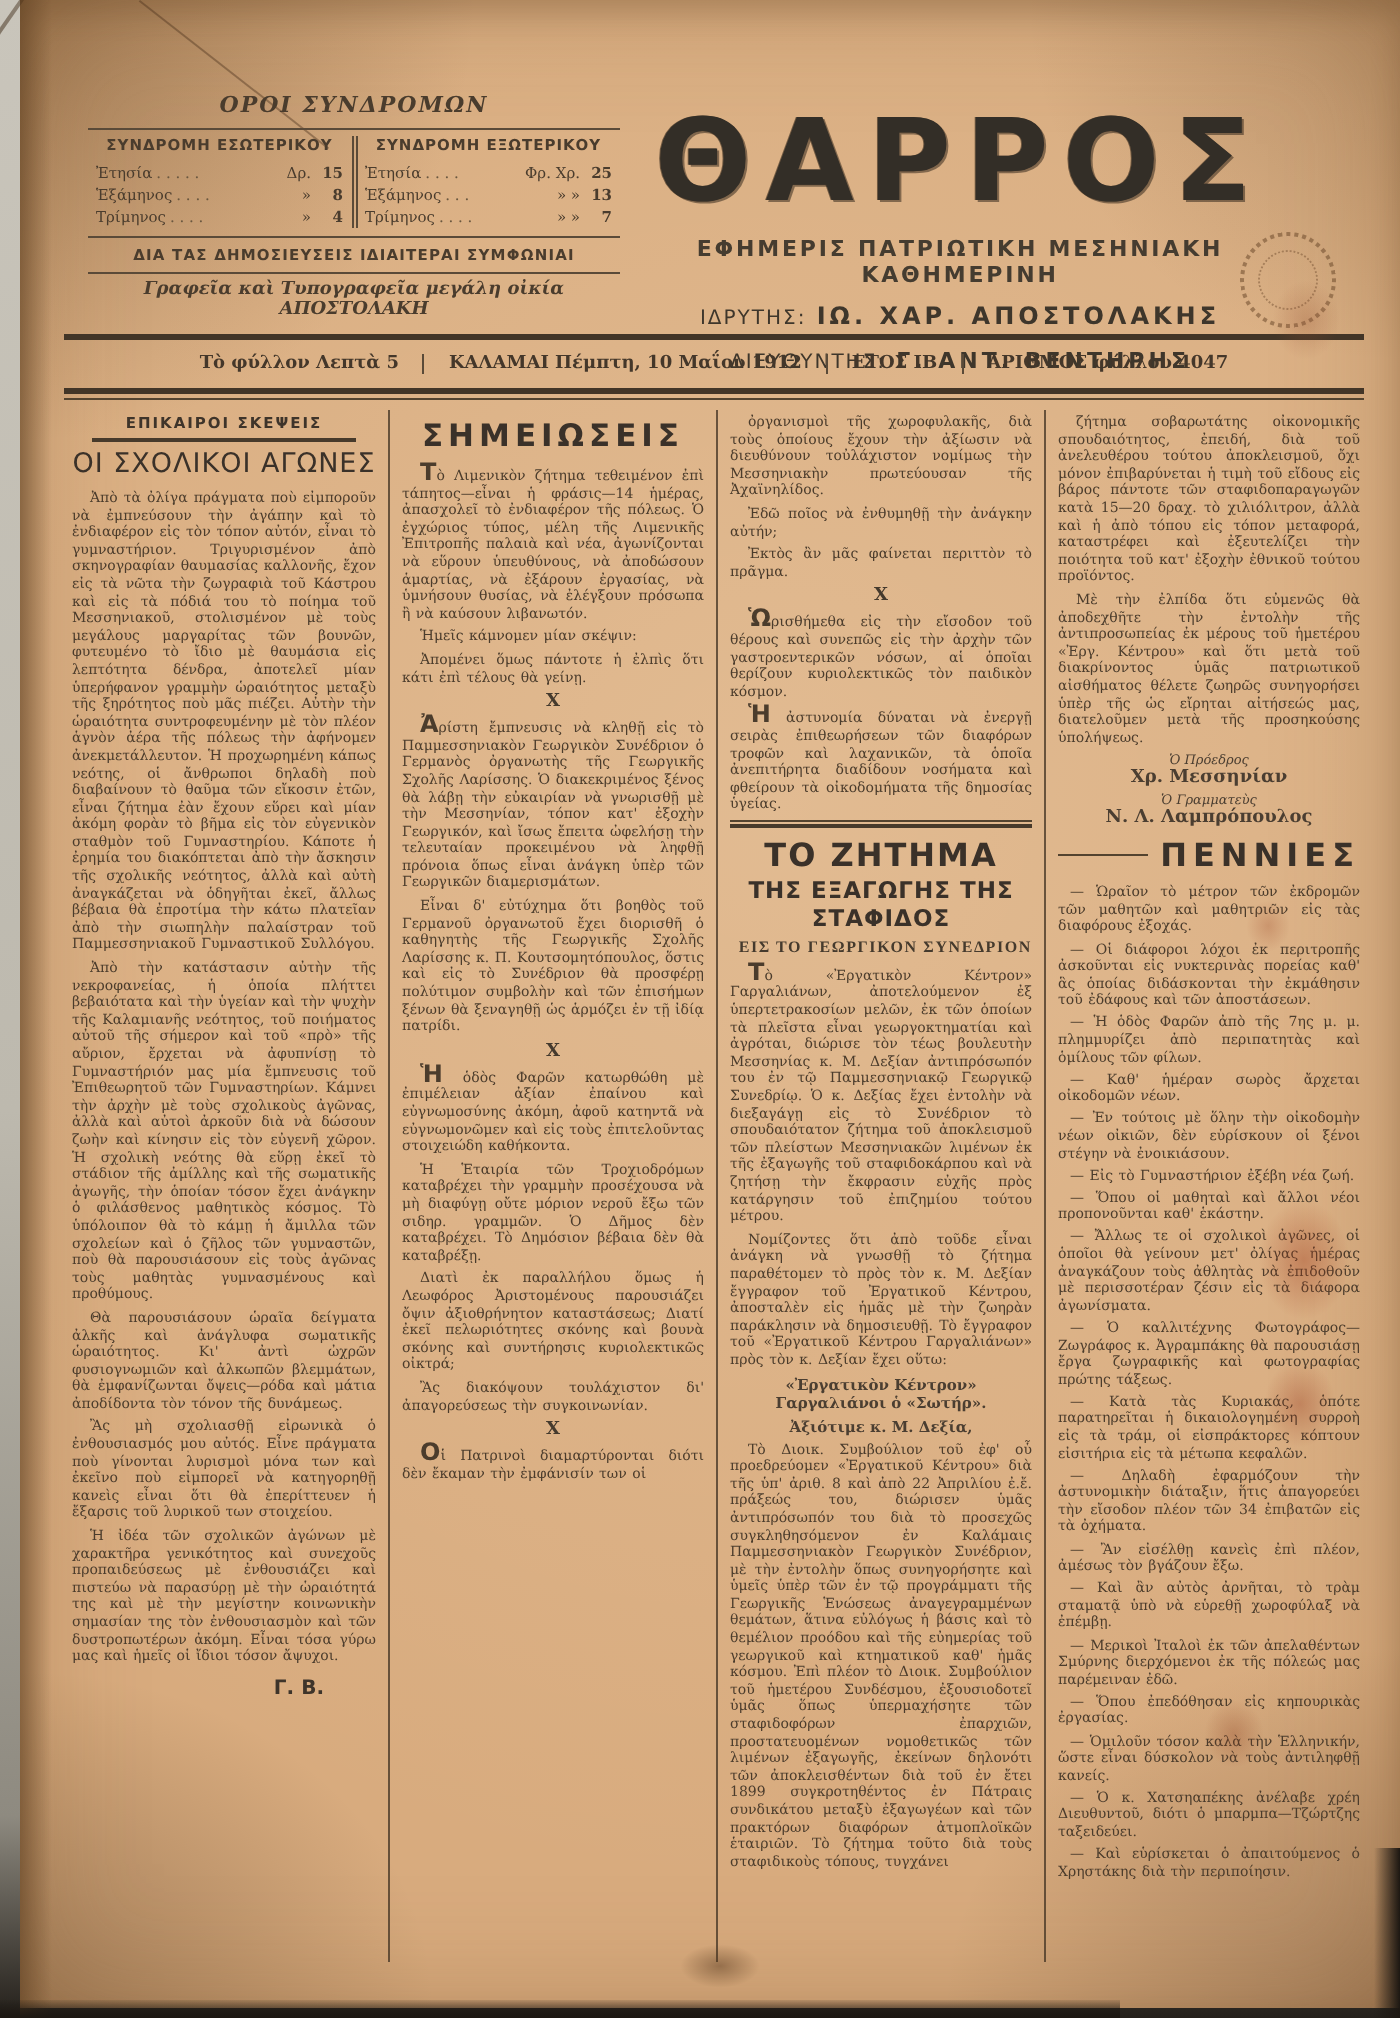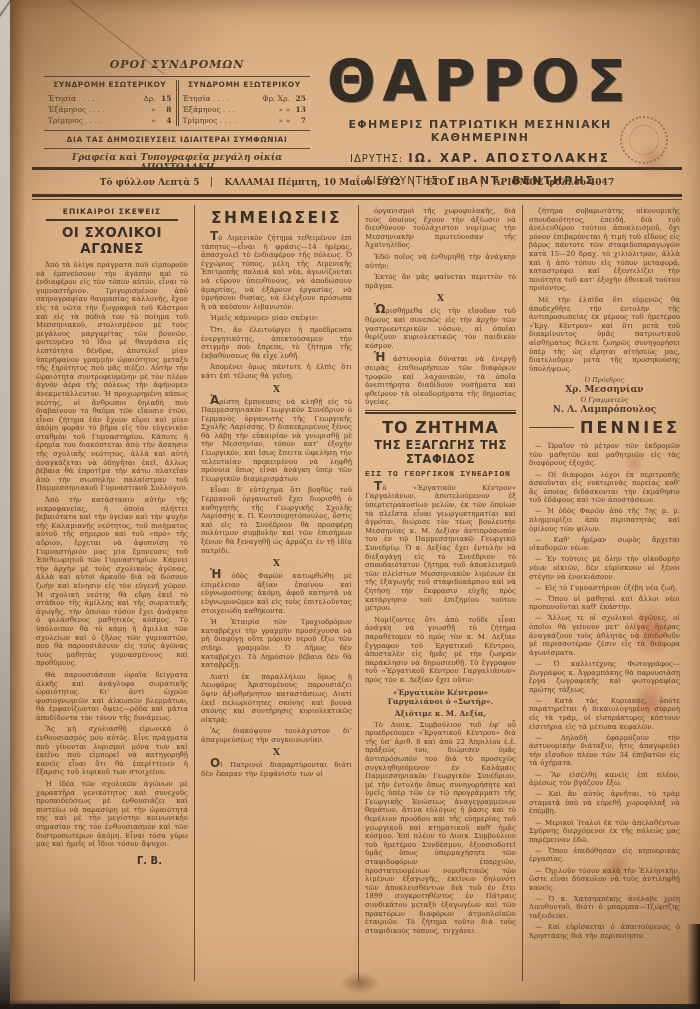--- a/index.html
+++ b/index.html
@@ -23,21 +23,21 @@
   .tear{position:absolute;right:2px;top:265px;width:24px;height:74px;background:radial-gradient(50% 50% at 60% 50%,#4a3categories 0,#503a22 0%,rgba(58,42,26,.85) 40%,rgba(0,0,0,0) 75%);border-radius:60% 40% 55% 45%;}
   .stain{position:absolute;border-radius:50%;pointer-events:none;}
   .s1{right:25px;top:600px;width:46px;height:60px;background:radial-gradient(rgba(160,60,30,.40),rgba(0,0,0,0) 70%);}
   .s2{right:32px;top:680px;width:36px;height:44px;background:radial-gradient(rgba(150,55,28,.35),rgba(0,0,0,0) 70%);}
   .s3{right:68px;top:850px;width:30px;height:34px;background:radial-gradient(rgba(140,60,30,.30),rgba(0,0,0,0) 70%);}
   .s4{right:30px;top:140px;width:34px;height:40px;background:radial-gradient(rgba(150,80,50,.28),rgba(0,0,0,0) 70%);}
   .s5{left:330px;bottom:10px;width:40px;height:22px;background:radial-gradient(rgba(80,50,25,.45),rgba(0,0,0,0) 70%);}
   .s6{right:55px;top:450px;width:22px;height:26px;background:radial-gradient(rgba(150,60,30,.25),rgba(0,0,0,0) 70%);}
 
   
-  .subbox{position:absolute;left:34px;top:58px;width:266px;font-family:"DejaVu Serif",serif;color:#4a3c2d;}
+  .subbox{position:absolute;left:34px;top:46px;width:266px;font-family:"DejaVu Serif",serif;color:#4a3c2d;}
   .subbox .t{font-size:11px;font-weight:bold;font-style:italic;text-align:center;letter-spacing:1px;}
   .subcols{display:flex;border-top:1px solid #5a4a38;border-bottom:1px solid #5a4a38;margin-top:5px;padding:3px 0 4px;}
   .subcol{flex:1;padding:0 4px;}
   .subcol.first{border-right:3px double #5a4a38;}
   .subhead{font-size:7.5px;font-weight:bold;text-align:center;letter-spacing:.5px;margin-bottom:4px;font-family:"DejaVu Sans",sans-serif;}
   .srow{display:flex;font-size:7.5px;line-height:11px;}
   .srow .lab{white-space:nowrap;}
   .srow .dots{flex:1;overflow:hidden;white-space:nowrap;color:#6a573f;padding:0 2px;}
   .srow .cur{white-space:nowrap;padding-right:4px;}
   .srow .val{width:12px;text-align:right;font-weight:bold;}
@@ -64,26 +64,26 @@
   
   #columns{position:absolute;left:20px;top:205px;width:656px;height:776px;display:grid;grid-template-columns:1fr 1fr 1fr 1fr;font-family:"DejaVu Serif",serif;}
   .col{overflow:hidden;padding:2px 6px 0 6px;}
   .col + .col{border-left:1px solid rgba(74,58,40,.8);}
   .b-p,.b-item{font-size:7px;line-height:8.6px;text-align:justify;color:#4b3c2c;margin:0 0 3px 0;text-indent:9px;word-spacing:.5px;}
   .b-item{text-indent:6px;margin-bottom:2.5px;}
   .b-pc{font-size:7.5px;font-weight:bold;text-align:center;margin:2px 0 3px;}
   .b-kicker{font-family:"DejaVu Sans",sans-serif;font-weight:bold;font-size:7.5px;text-align:center;letter-spacing:1px;color:#3e342a;}
   .b-rule{height:2px;background:#473a2b;margin:3px 10px;}
   .b-hr2{height:4px;border-top:1px solid #53432f;border-bottom:2px solid #473a2b;margin:2px 0 4px;}
-  .b-h1{font-family:"DejaVu Sans",sans-serif;font-weight:bold;font-size:13.5px;text-align:center;letter-spacing:.5px;color:#3a3129;margin:3px 0 5px;}
+  .b-h1{font-family:"DejaVu Sans",sans-serif;font-weight:normal;font-size:13.5px;text-align:center;letter-spacing:.5px;color:#3a3129;margin:3px 0 5px;}
   .b-hbig{font-family:"DejaVu Sans",sans-serif;font-weight:bold;font-size:15.5px;text-align:center;letter-spacing:2.5px;color:#3a3129;margin:2px 0 5px;}
   .b-h2lines{font-family:"DejaVu Sans",sans-serif;font-weight:bold;text-align:center;color:#3a3129;margin:2px 0 2px;}
   .b-h2lines div:first-child{font-size:16px;letter-spacing:1px;}
   .b-h2lines div:last-child{font-size:11.5px;letter-spacing:.5px;margin-top:1px;}
-  .b-sub{font-family:Liberation Mono, monospace;font-weight:bold;font-size:8px;text-align:left;letter-spacing:.8px;margin:3px 0 4px;color:#453a2d;}
+  .b-sub{font-family:Liberation Serif, serif;font-weight:bold;font-size:8px;text-align:right;letter-spacing:.8px;margin:3px 0 4px;color:#453a2d;}
   .b-x{font-size:9px;font-weight:bold;text-align:center;margin:1px 0 2px;color:#453a2d;}
   .b-sig{font-family:"DejaVu Sans",sans-serif;font-weight:bold;font-size:10px;text-align:right;padding-right:26px;margin-top:6px;color:#3e342a;}
   .b-sigblock{margin:2px 0 4px;}
   .sigrow{text-align:center;margin-bottom:2px;}
   .sigrole{display:block;font-size:6.5px;font-style:italic;}
   .signame{font-size:9px;font-weight:bold;}
   .b-hline-head{display:flex;align-items:center;margin:4px 0 5px;}
   .b-hline-head:before{content:"";flex:1;height:1px;background:#53432f;margin-right:6px;}
   .b-hline-head span{font-family:"DejaVu Sans",sans-serif;font-weight:bold;font-size:16px;letter-spacing:3px;color:#3a3129;}
   .drop::first-letter{font-size:12px;font-weight:bold;font-family:"DejaVu Sans",sans-serif;}
@@ -174,21 +174,20 @@
         <div class="b-p">Ἀπὸ τὴν κατάστασιν αὐτὴν τῆς νεκροφανείας, ἡ ὁποία πλήττει βεβαιότατα καὶ τὴν ὑγείαν καὶ τὴν ψυχὴν τῆς Καλαμιανῆς νεότητος, τοῦ ποιήματος αὐτοῦ τῆς σήμερον καὶ τοῦ «πρὸ» τῆς αὔριον, ἔρχεται νὰ ἀφυπνίσῃ τὸ Γυμναστήριόν μας μία ἔμπνευσις τοῦ Ἐπιθεωρητοῦ τῶν Γυμναστηρίων. Κάμνει τὴν ἀρχὴν μὲ τοὺς σχολικοὺς ἀγῶνας, ἀλλὰ καὶ αὐτοὶ ἀρκοῦν διὰ νὰ δώσουν ζωὴν καὶ κίνησιν εἰς τὸν εὐγενῆ χῶρον. Ἡ σχολικὴ νεότης θὰ εὕρῃ ἐκεῖ τὸ στάδιον τῆς ἀμίλλης καὶ τῆς σωματικῆς ἀγωγῆς, τὴν ὁποίαν τόσον ἔχει ἀνάγκην ὁ φιλάσθενος μαθητικὸς κόσμος. Τὸ ὑπόλοιπον θὰ τὸ κάμῃ ἡ ἄμιλλα τῶν σχολείων καὶ ὁ ζῆλος τῶν γυμναστῶν, ποὺ θὰ παρουσιάσουν εἰς τοὺς ἀγῶνας τοὺς μαθητὰς γυμνασμένους καὶ προθύμους.</div>
         <div class="b-p">Θὰ παρουσιάσουν ὡραῖα δείγματα ἀλκῆς καὶ ἀνάγλυφα σωματικῆς ὡραιότητος. Κι' ἀντὶ ὠχρῶν φυσιογνωμιῶν καὶ ἀλκωπῶν βλεμμάτων, θὰ ἐμφανίζωνται ὄψεις—ρόδα καὶ μάτια ἀποδίδοντα τὸν τόνον τῆς δυνάμεως.</div>
         <div class="b-p">Ἂς μὴ σχολιασθῇ εἰρωνικὰ ὁ ἐνθουσιασμός μου αὐτός. Εἶνε πράγματα ποὺ γίνονται λυρισμοὶ μόνα των καὶ ἐκεῖνο ποὺ εἰμπορεῖ νὰ κατηγορηθῇ κανεὶς εἶναι ὅτι θὰ ἐπερίττευεν ἡ ἔξαρσις τοῦ λυρικοῦ των στοιχείου.</div>
         <div class="b-p">Ἡ ἰδέα τῶν σχολικῶν ἀγώνων μὲ χαρακτῆρα γενικότητος καὶ συνεχοῦς προπαιδεύσεως μὲ ἐνθουσιάζει καὶ πιστεύω νὰ παρασύρῃ μὲ τὴν ὡραιότητά της καὶ μὲ τὴν μεγίστην κοινωνικὴν σημασίαν της τὸν ἐνθουσιασμὸν καὶ τῶν δυστροπωτέρων ἀκόμη. Εἶναι τόσα γύρω μας καὶ ἡμεῖς οἱ ἴδιοι τόσον ἄψυχοι.</div>
         <div class="b-sig">Γ. Β.</div>
       </div>
       <div class="col">
         <div class="b-hbig">ΣΗΜΕΙΩΣΕΙΣ</div>
         <div class="b-p drop">Τὸ Λιμενικὸν ζήτημα τεθειμένον ἐπὶ τάπητος—εἶναι ἡ φράσις—14 ἡμέρας, ἀπασχολεῖ τὸ ἐνδιαφέρον τῆς πόλεως. Ὁ ἐγχώριος τύπος, μέλη τῆς Λιμενικῆς Ἐπιτροπῆς παλαιὰ καὶ νέα, ἀγωνίζονται νὰ εὕρουν ὑπευθύνους, νὰ ἀποδώσουν ἁμαρτίας, νὰ ἐξάρουν ἐργασίας, νὰ ὑμνήσουν θυσίας, νὰ ἐλέγξουν πρόσωπα ἢ νὰ καύσουν λιβανωτόν.</div>
         <div class="b-p">Ἡμεῖς κάμνομεν μίαν σκέψιν:</div>
-        <div class="b-p">Ὅτι, ἂν ἐλειτούργει ἡ προέδρευσα ἐνεργητικότης, ἀπεκτούσαμεν τὴν στιγμὴν ποὺ ἔπρεπε, τὸ ζήτημα τῆς ἐκβαθύνσεως θὰ εἶχε λυθῆ.</div>
         <div class="b-p">Ἀπομένει ὅμως πάντοτε ἡ ἐλπὶς ὅτι κάτι ἐπὶ τέλους θὰ γείνῃ.</div>
         <div class="b-x">Χ</div>
         <div class="b-p drop">Ἀρίστη ἔμπνευσις νὰ κληθῇ εἰς τὸ Παμμεσσηνιακὸν Γεωργικὸν Συνέδριον ὁ Γερμανὸς ὀργανωτὴς τῆς Γεωργικῆς Σχολῆς Λαρίσσης. Ὁ διακεκριμένος ξένος θὰ λάβῃ τὴν εὐκαιρίαν νὰ γνωρισθῇ μὲ τὴν Μεσσηνίαν, τόπον κατ' ἐξοχὴν Γεωργικόν, καὶ ἴσως ἔπειτα ὠφελήσῃ τὴν τελευταίαν προκειμένου νὰ ληφθῇ πρόνοια ὅπως εἶναι ἀνάγκη ὑπὲρ τῶν Γεωργικῶν διαμερισμάτων.</div>
         <div class="b-p">Εἶναι δ' εὐτύχημα ὅτι βοηθὸς τοῦ Γερμανοῦ ὀργανωτοῦ ἔχει διορισθῆ ὁ καθηγητὴς τῆς Γεωργικῆς Σχολῆς Λαρίσσης κ. Π. Κουτσομητόπουλος, ὅστις καὶ εἰς τὸ Συνέδριον θὰ προσφέρῃ πολύτιμον συμβολὴν καὶ τῶν ἐπισήμων ξένων θὰ ξεναγηθῇ ὡς ἁρμόζει ἐν τῇ ἰδίᾳ πατρίδι.</div>
         <div class="b-x">Χ</div>
         <div class="b-p drop">Ἡ ὁδὸς Φαρῶν κατωρθώθη μὲ ἐπιμέλειαν ἀξίαν ἐπαίνου καὶ εὐγνωμοσύνης ἀκόμη, ἀφοῦ κατηντᾶ νὰ εὐγνωμονῶμεν καὶ εἰς τοὺς ἐπιτελοῦντας στοιχειώδη καθήκοντα.</div>
         <div class="b-p">Ἡ Ἑταιρία τῶν Τροχιοδρόμων καταβρέχει τὴν γραμμὴν προσέχουσα νὰ μὴ διαφύγῃ οὔτε μόριον νεροῦ ἔξω τῶν σιδηρ. γραμμῶν. Ὁ Δῆμος δὲν καταβρέχει. Τὸ Δημόσιον βέβαια δὲν θὰ καταβρέξῃ.</div>
         <div class="b-p">Διατὶ ἐκ παραλλήλου ὅμως ἡ Λεωφόρος Ἀριστομένους παρουσιάζει ὄψιν ἀξιοθρήνητον καταστάσεως; Διατί ἐκεῖ πελωριότητες σκόνης καὶ βουνὰ σκόνης καὶ συντήρησις κυριολεκτικῶς οἰκτρά;</div>
         <div class="b-p">Ἂς διακόψουν τουλάχιστον δι' ἀπαγορεύσεως τὴν συγκοινωνίαν.</div>
         <div class="b-x">Χ</div>

